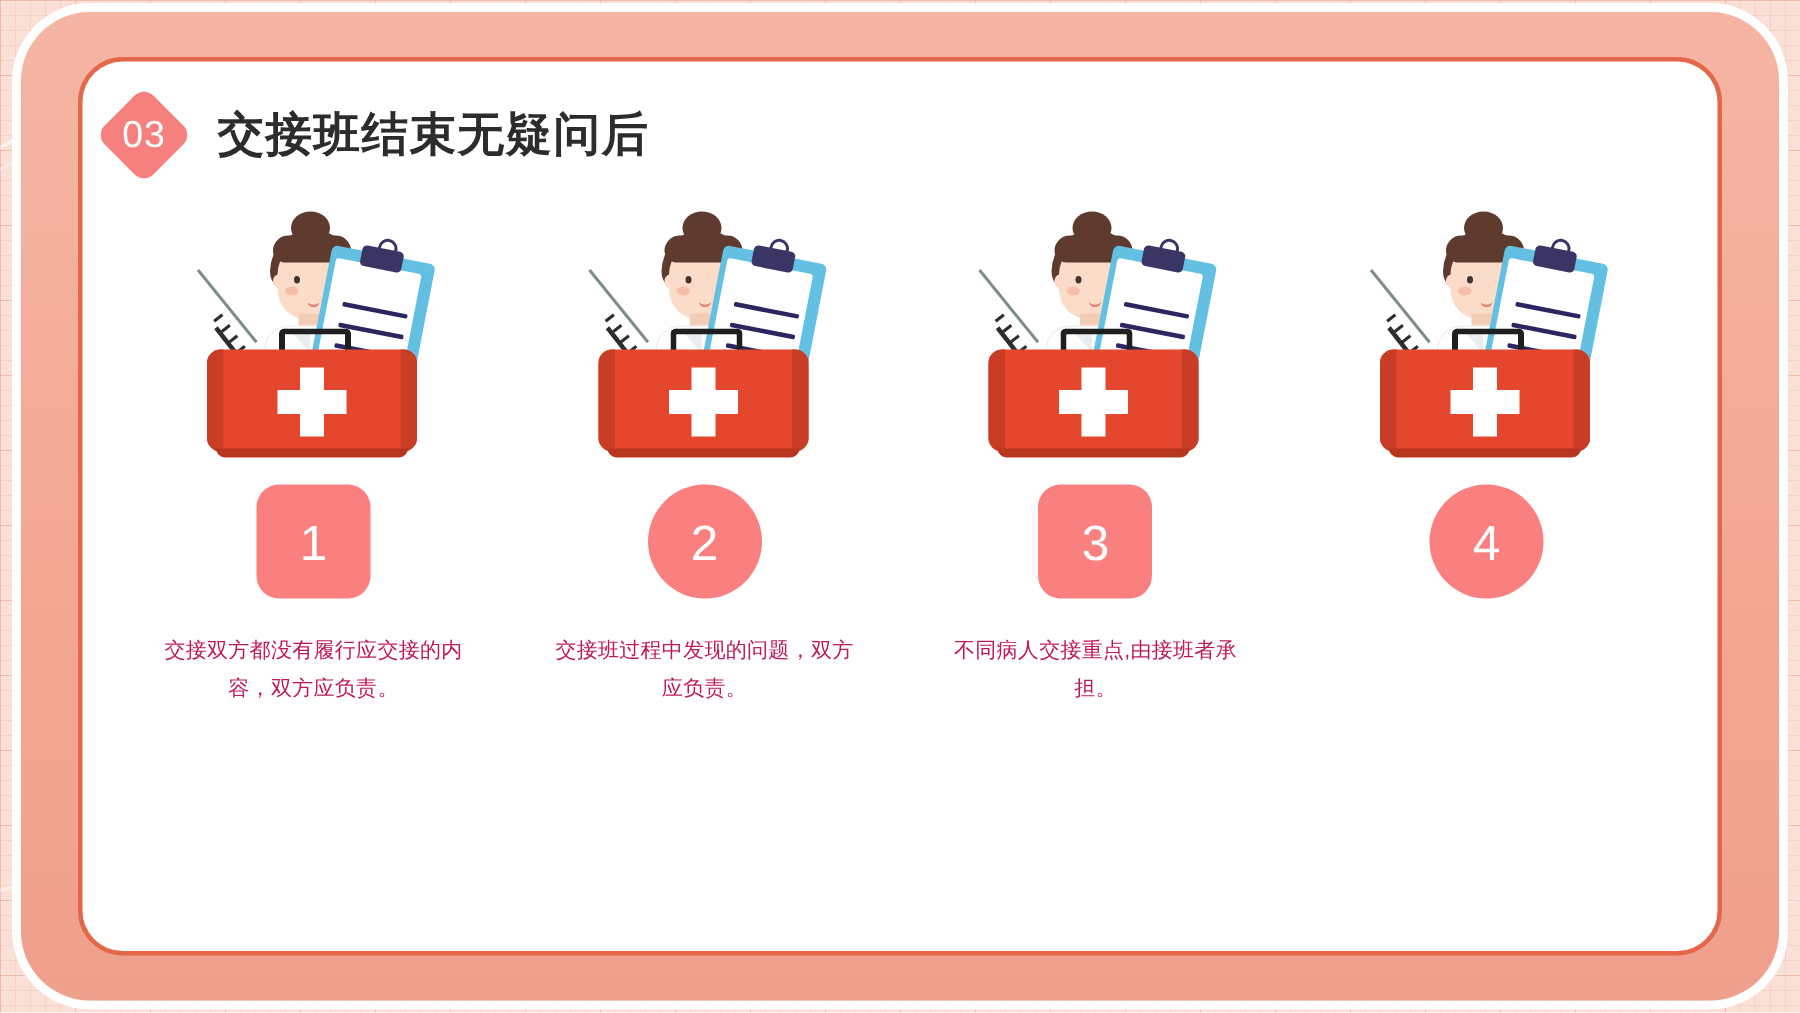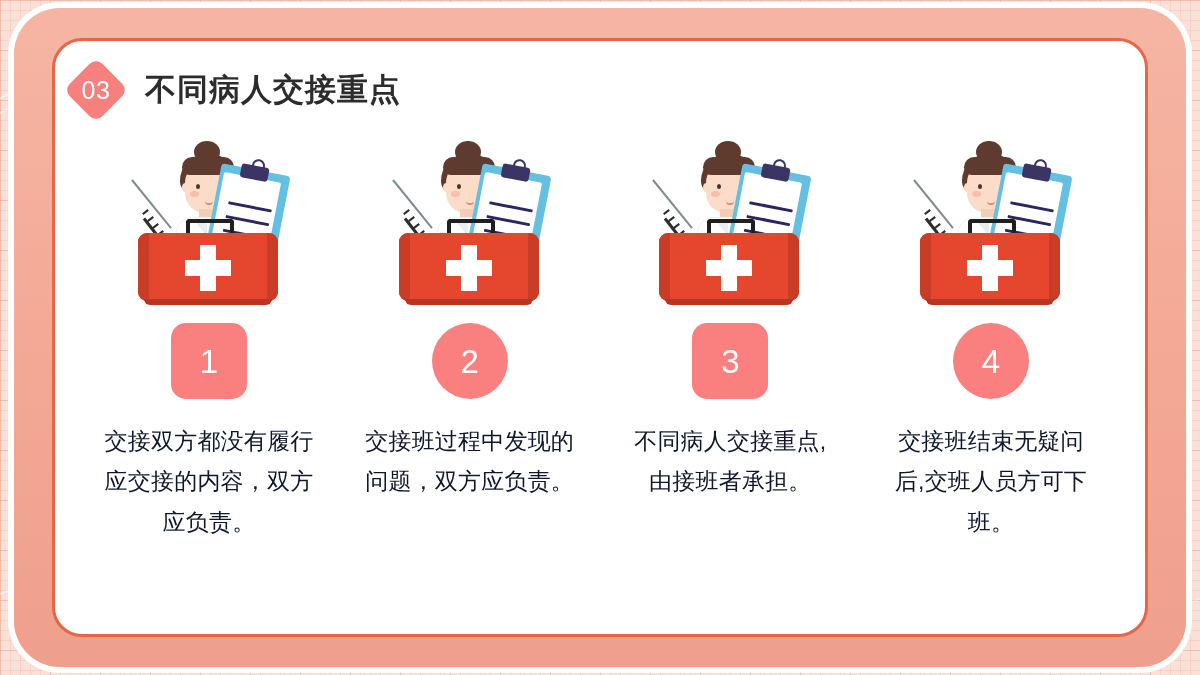--- a/index.html
+++ b/index.html
@@ -369,23 +369,23 @@
     line-height: 1;
   }
   .num-badge.square { border-radius: 15px; }
   .num-badge.circle { border-radius: 50%; }
 
   
   .caption {
     margin-top: 22px;
     width: 210px;
     text-align: center;
-    font-size: 23px;
+    font-size: 14px;
     line-height: 1.75;
-    color: #0f172a;
+    color: #be185d;
     letter-spacing: 0.2px;
   }
 </style>
 </head>
 <body>
 
 <div class="slide">
 
   <div class="bg-streak streak-a"></div>
   <div class="bg-streak streak-b"></div>
@@ -393,21 +393,21 @@
   <div class="bg-streak streak-d"></div>
   <div class="bg-streak streak-e"></div>
 
   <div class="frame-outer">
     <div class="frame-inner">
 
       <div class="header">
         <div class="badge-diamond">
           <span>03</span>
         </div>
-        <div class="header-title">不同病人交接重点</div>
+        <div class="header-title">交接班结束无疑问后</div>
       </div>
 
       <div class="columns">
 
         <div class="column">
           <div class="illo">
             <div class="syr-barrel"></div>
               <div class="syr-body"></div>
             <div class="syr-tick t1"></div>
               <div class="syr-tick t2"></div>
@@ -591,19 +591,18 @@
             </div>
             <div class="kit-handle"></div>
             <div class="kit-body"></div>
             <div class="kit-shadow-l"></div>
               <div class="kit-shadow-r"></div>
             <div class="kit-foot"></div>
             <div class="cross-v"></div>
               <div class="cross-h"></div>
           </div>
           <div class="num-badge circle">4</div>
-          <div class="caption">交接班结束无疑问后,交班人员方可下班。</div>
         </div>
 
       </div>
     </div>
   </div>
 </div>
 
 </body></html>

